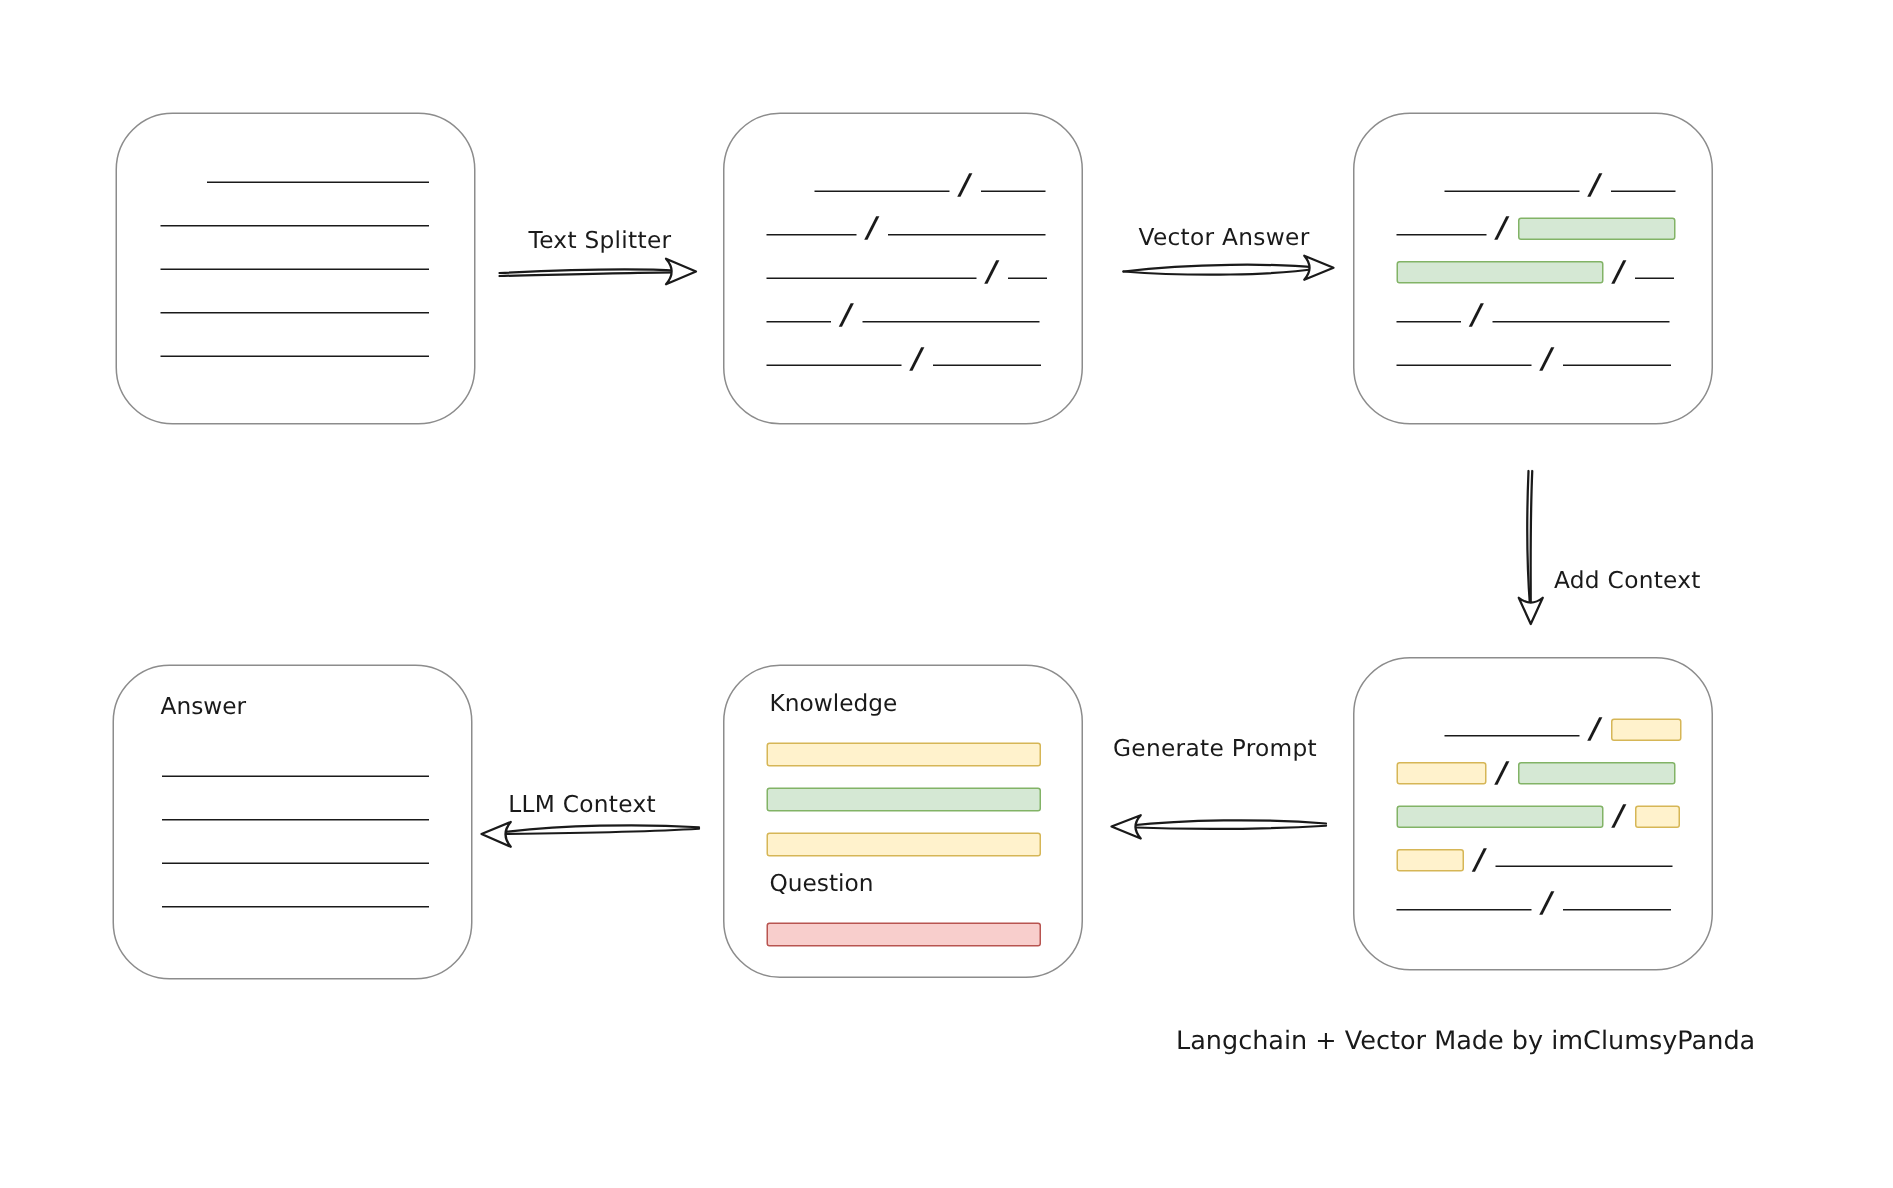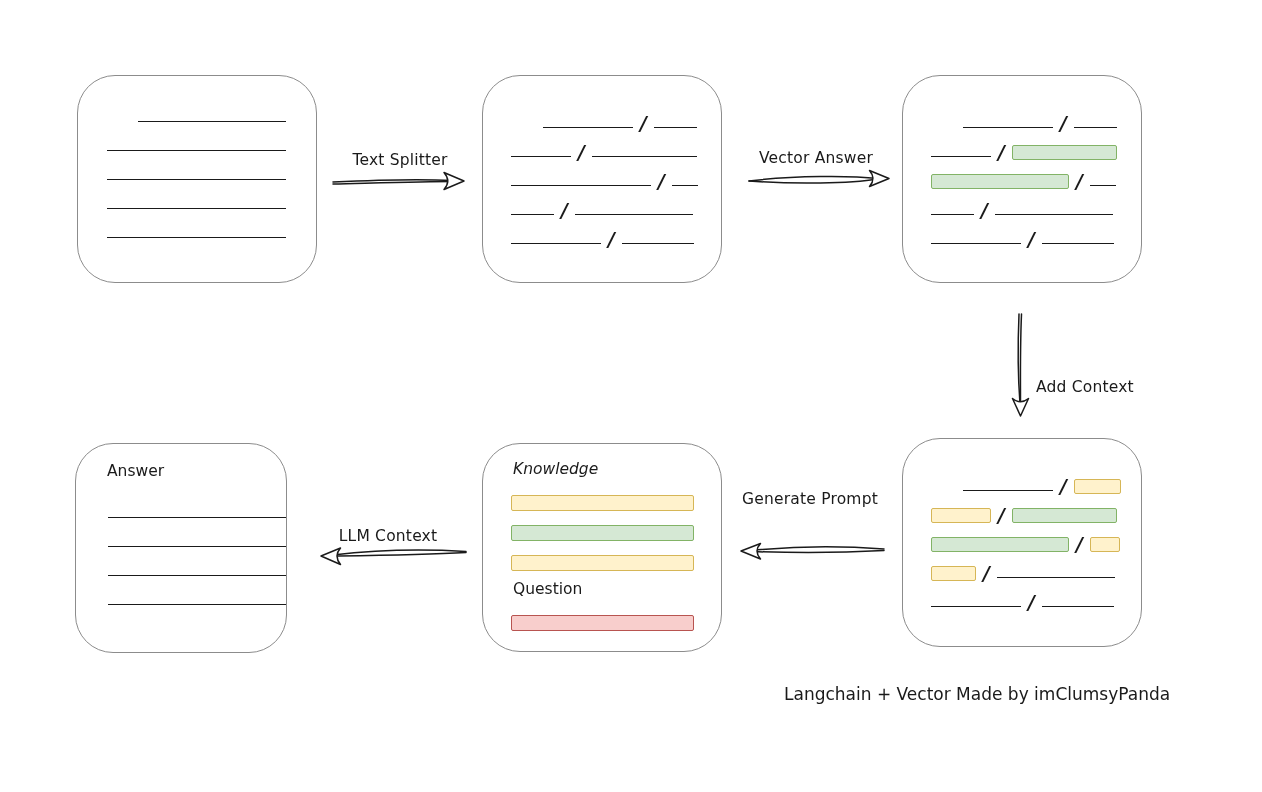--- a/index.html
+++ b/index.html
@@ -169,33 +169,33 @@
         </div>
         <div class="chunk-row">
           <div class="hline" style="width: 90px;"></div>
           <div class="slash">/</div>
           <div class="hline" style="width: 72px;"></div>
         </div>
       </div>
   </div>
 
   <div class="box" style="left:482px;top:443px;width:240px;height:209px;">
-    <div class="box-label" style="left:30px;top:16px;font-style:italic;">Knowledge</div>
+    <div class="box-label" style="left:30px;top:16px;">Knowledge</div>
     <div class="bars-stack" style="left:28px;top:51px;">
         <div class="bar yellow" style="width: 183px;"></div>
         <div class="bar green" style="width: 183px;"></div>
         <div class="bar yellow" style="width: 183px;"></div>
       </div>
     <div class="box-label" style="left:30px;top:136px;">Question</div>
     <div class="bars-stack" style="left:28px;top:171px;">
         <div class="bar red" style="width: 183px;"></div>
       </div>
   </div>
 
-  <div class="box" style="left:75px;top:443px;width:212px;height:210px;">
+  <div class="box" style="left:75px;top:443px;width:240px;height:210px;">
     <div class="box-label" style="left:31px;top:18px;">Answer</div>
     <div class="lines-stack" style="left:32px;top:73px;">
         <div class="hline" style="width: 178px;"></div>
         <div class="hline" style="width: 178px;"></div>
         <div class="hline" style="width: 178px;"></div>
         <div class="hline" style="width: 178px;"></div>
       </div>
   </div>
 
   <div class="label centered" style="left:400px;top:151px;">Text Splitter</div>

